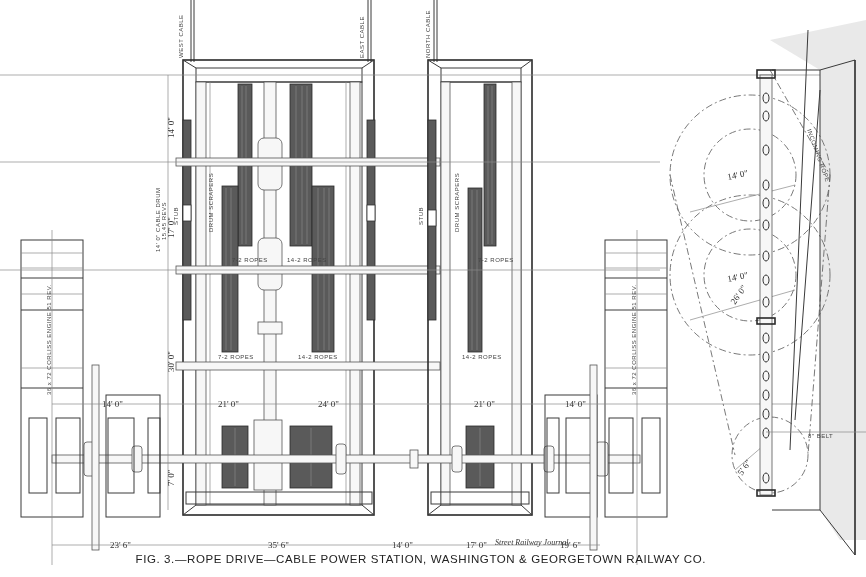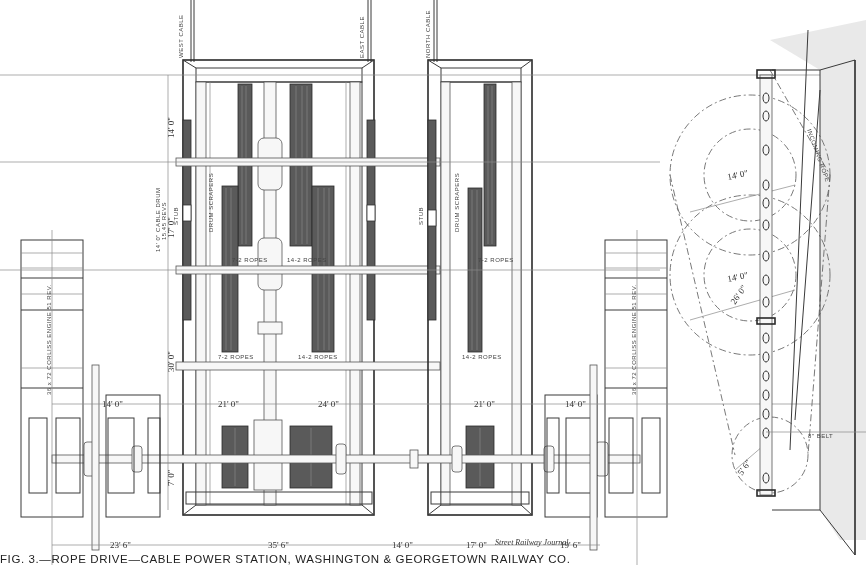--- a/index.html
+++ b/index.html
@@ -9,21 +9,21 @@
   .ln2 { stroke: #2a2a2a; fill: none; stroke-width: 1.6; }
   .thin { stroke: #8a8a8a; fill: none; stroke-width: 0.7; }
   .dash { stroke: #6a6a6a; fill: none; stroke-width: 0.9; stroke-dasharray: 7 3 2 3; }
   .drum { fill: #5a5a5a; stroke: #2a2a2a; stroke-width: 0.8; }
   .drum-lines { stroke: #9a9a9a; stroke-width: 0.5; }
   .pale { fill: #f7f7f7; stroke: #555; stroke-width: 0.8; }
   .shade { fill: #e9e9e9; }
   .lbl { font-family: "Liberation Sans", sans-serif; font-size: 6px; fill: #444; letter-spacing: 0.5px; }
   .dim { font-family: "Liberation Serif", serif; font-size: 9px; fill: #333; }
   .credit { font-family: "Liberation Serif", serif; font-style: italic; font-size: 8px; fill: #333; }
-  #caption { position: absolute; left: 0; width: 706px; top: 553px; text-align: left;
+  #caption { position: absolute; left: 0; width: 706px; top: 553px; text-align: right;
              font-family: "Liberation Sans", sans-serif; font-size: 11.5px; color: #222; letter-spacing: 0.6px; }
 </style>
 </head>
 <body>
 
 <svg id="drawing" viewBox="0 0 866 577" xmlns="http://www.w3.org/2000/svg">
 
   <g>
     <line class="ln" x1="191" y1="0" x2="191" y2="62"></line>
     <line class="ln" x1="194" y1="0" x2="194" y2="62"></line>

